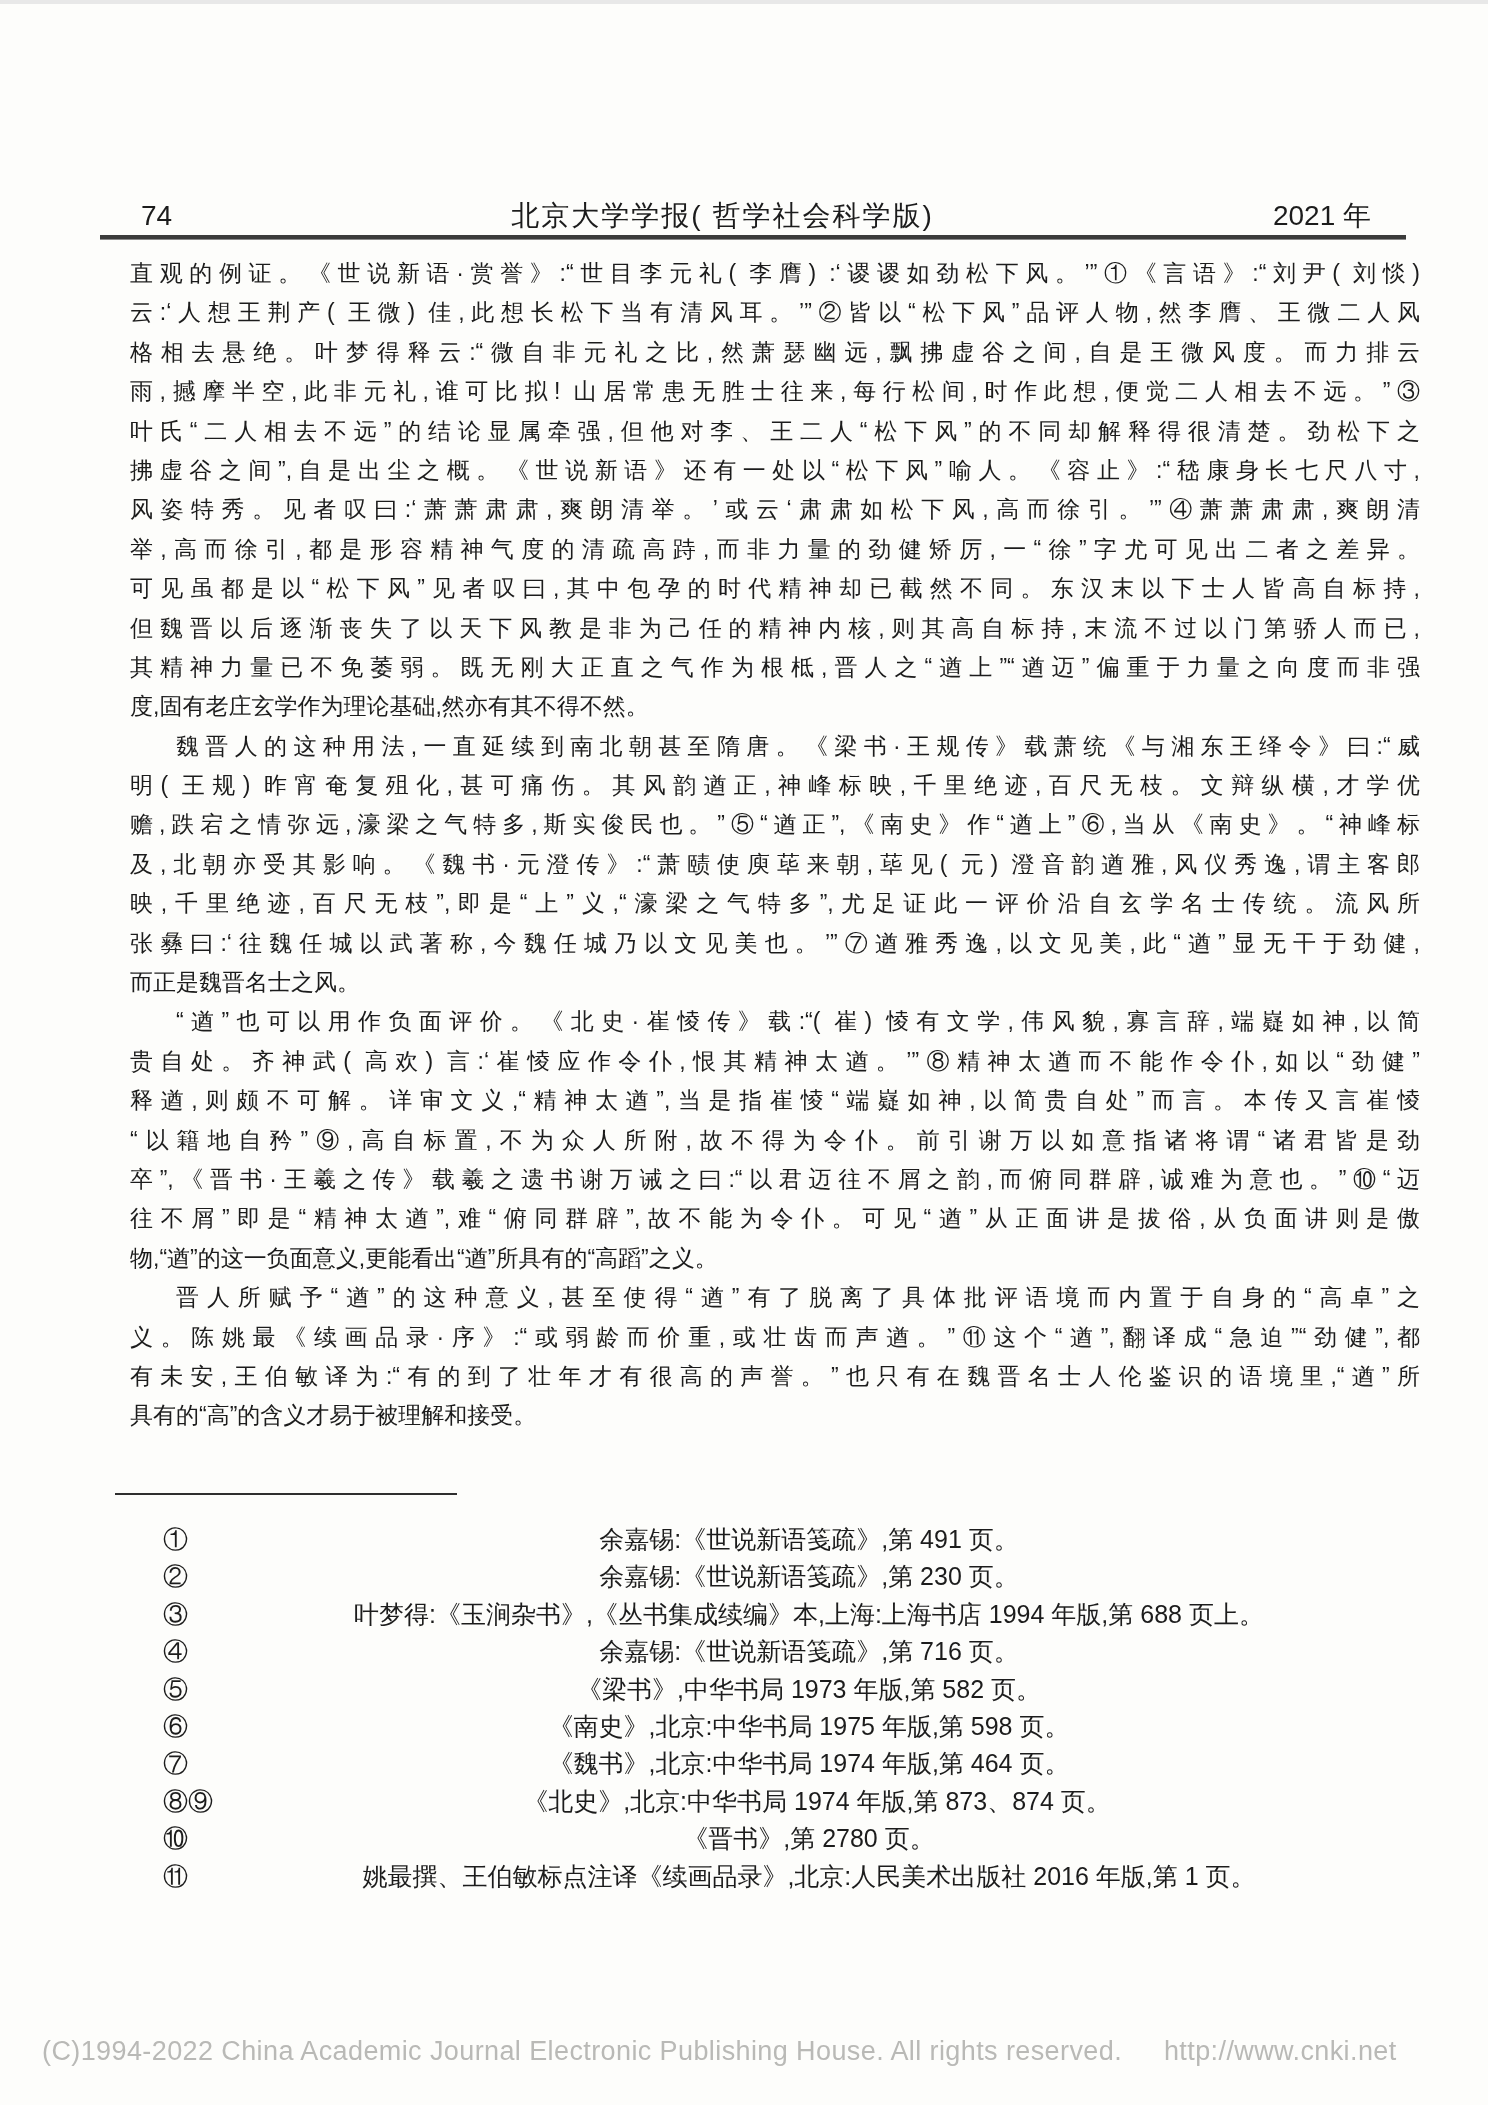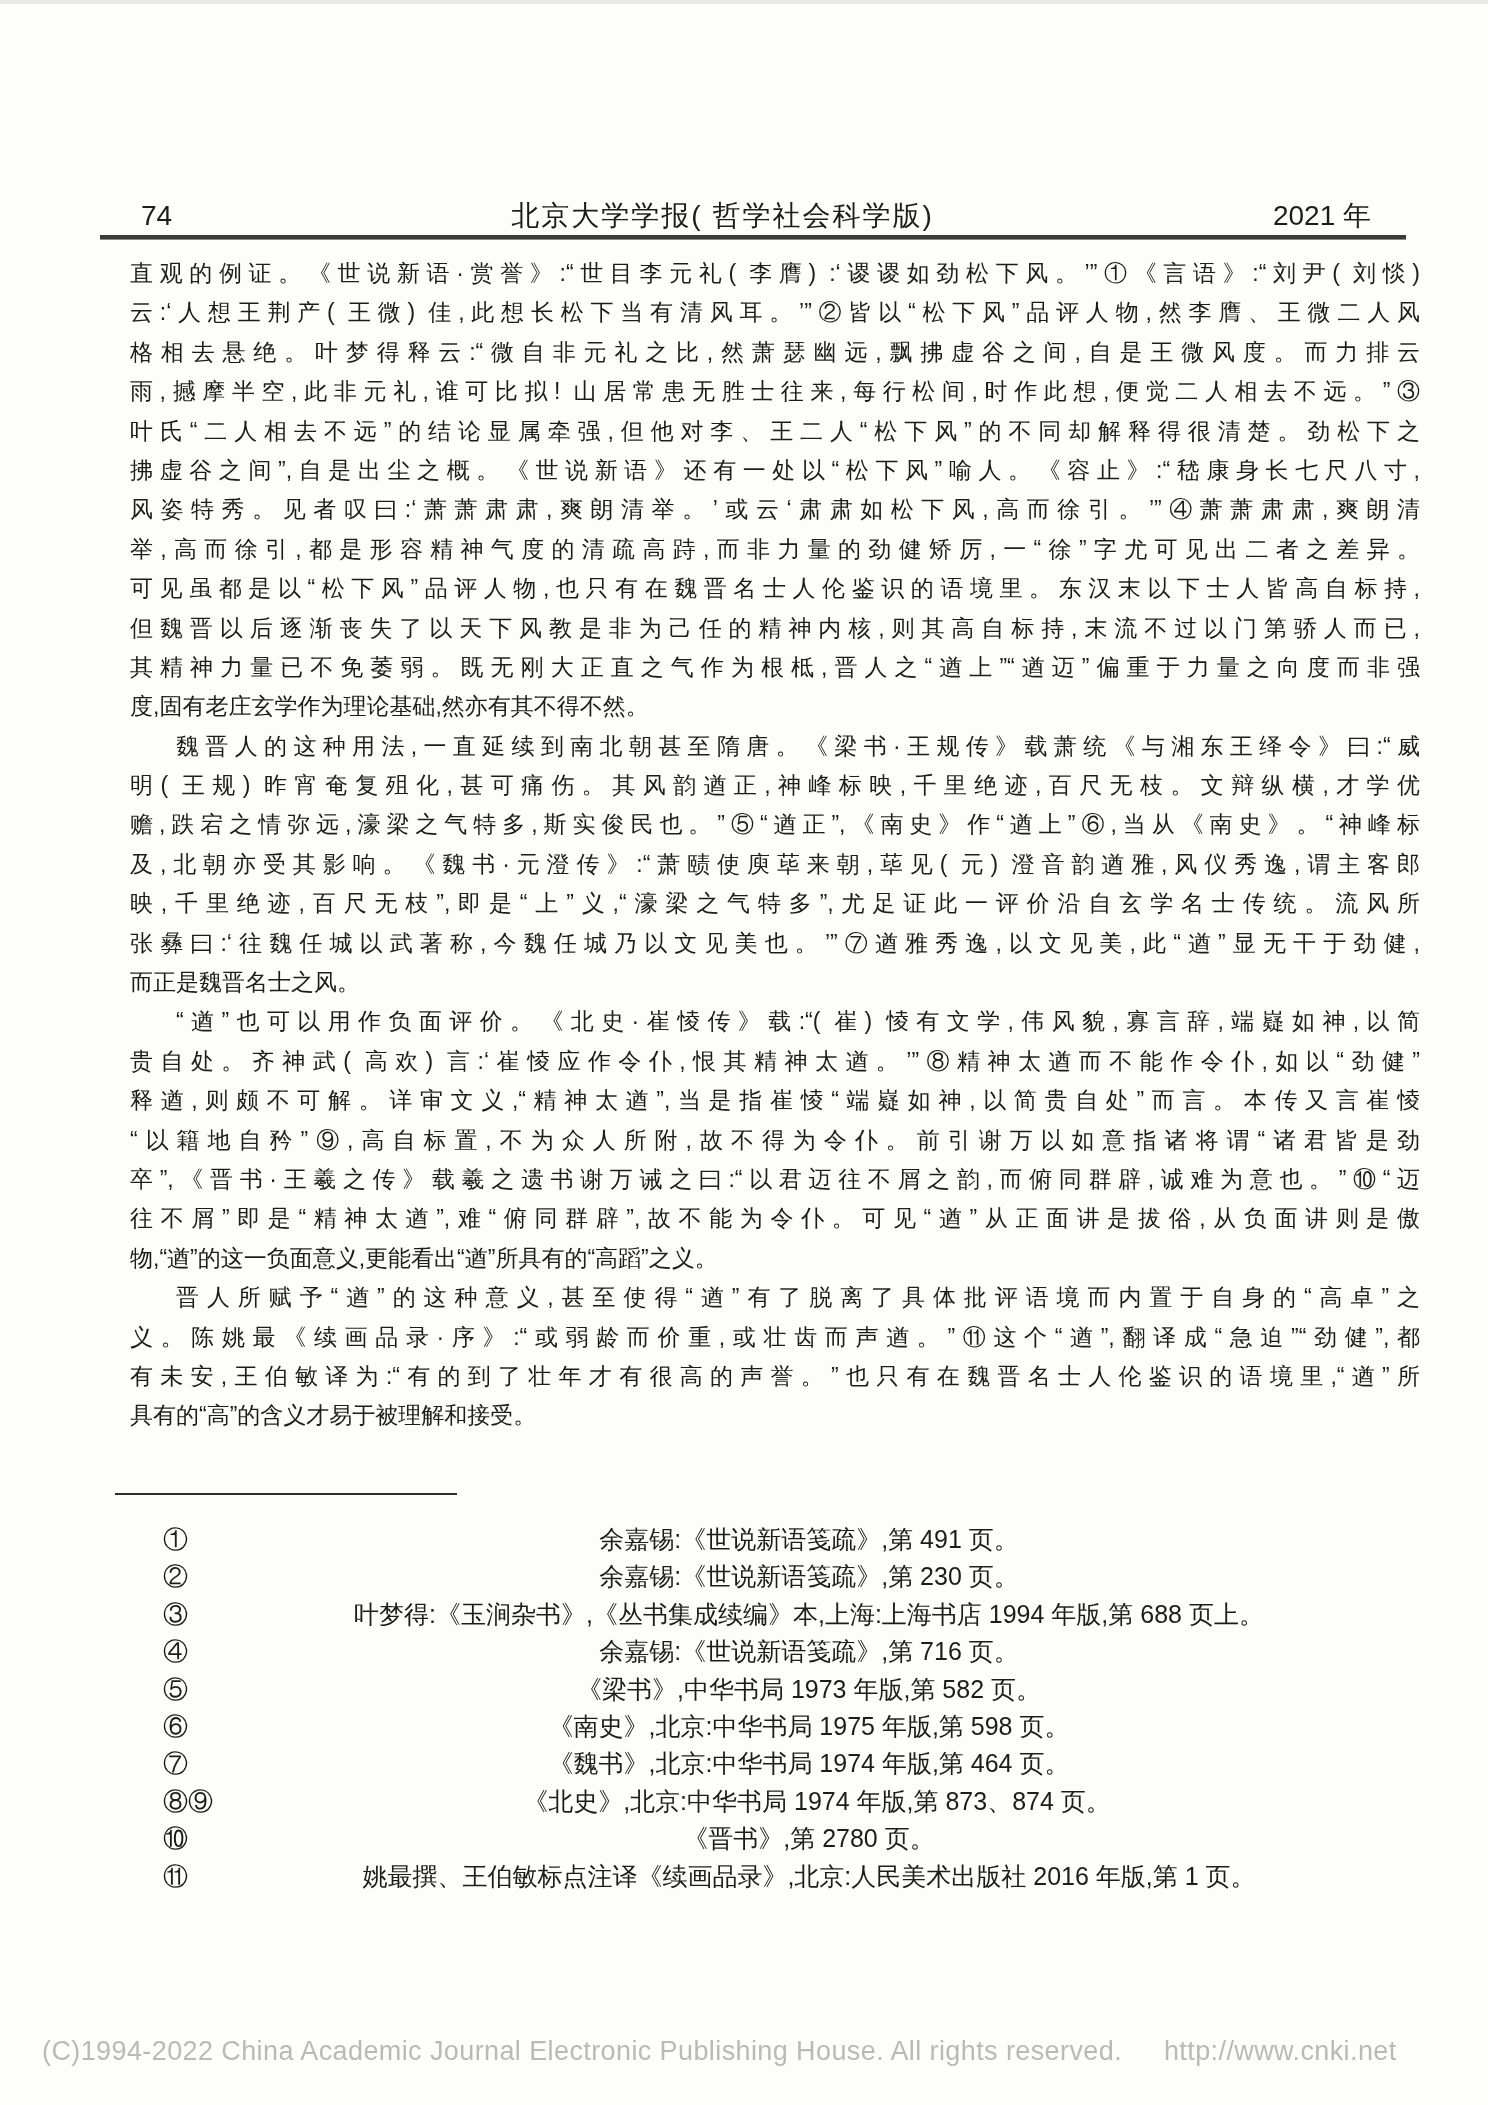--- a/index.html
+++ b/index.html
@@ -72,21 +72,21 @@
 
   <main class="body-text" id="article-body">
       <div class="line">直观的例证。《世说新语·赏誉》:“世目李元礼( 李膺) :‘谡谡如劲松下风。’”①《言语》:“刘尹( 刘惔)</div>
       <div class="line">云:‘人想王荆产( 王微) 佳,此想长松下当有清风耳。’”②皆以“松下风”品评人物,然李膺、王微二人风</div>
       <div class="line">格相去悬绝。叶梦得释云:“微自非元礼之比,然萧瑟幽远,飘拂虚谷之间,自是王微风度。而力排云</div>
       <div class="line">雨,撼摩半空,此非元礼,谁可比拟! 山居常患无胜士往来,每行松间,时作此想,便觉二人相去不远。”③</div>
       <div class="line">叶氏“二人相去不远”的结论显属牵强,但他对李、王二人“松下风”的不同却解释得很清楚。劲松下之</div>
       <div class="line">拂虚谷之间”,自是出尘之概。《世说新语》还有一处以“松下风”喻人。《容止》:“嵇康身长七尺八寸,</div>
       <div class="line">风姿特秀。见者叹曰:‘萧萧肃肃,爽朗清举。’或云‘肃肃如松下风,高而徐引。’”④萧萧肃肃,爽朗清</div>
       <div class="line">举,高而徐引,都是形容精神气度的清疏高跱,而非力量的劲健矫厉,一“徐”字尤可见出二者之差异。</div>
-      <div class="line">可见虽都是以“松下风”品评人物,也只有在魏晋名士人伦鉴识的语境里。东汉末以下士人皆高自标持,</div>
+      <div class="line">可见虽都是以“松下风”见者叹曰,其中包孕的时代精神却已截然不同。东汉末以下士人皆高自标持,</div>
       <div class="line">但魏晋以后逐渐丧失了以天下风教是非为己任的精神内核,则其高自标持,末流不过以门第骄人而已,</div>
       <div class="line">其精神力量已不免萎弱。既无刚大正直之气作为根柢,晋人之“遒上”“遒迈”偏重于力量之向度而非强</div>
       <div class="line last">度,固有老庄玄学作为理论基础,然亦有其不得不然。</div>
       <div class="line indent">魏晋人的这种用法,一直延续到南北朝甚至隋唐。《梁书·王规传》载萧统《与湘东王绎令》曰:“威</div>
       <div class="line">明( 王规) 昨宵奄复殂化,甚可痛伤。其风韵遒正,神峰标映,千里绝迹,百尺无枝。文辩纵横,才学优</div>
       <div class="line">赡,跌宕之情弥远,濠梁之气特多,斯实俊民也。”⑤“遒正”,《南史》作“遒上”⑥,当从《南史》。“神峰标</div>
       <div class="line">及,北朝亦受其影响。《魏书·元澄传》:“萧赜使庾荜来朝,荜见( 元) 澄音韵遒雅,风仪秀逸,谓主客郎</div>
       <div class="line">映,千里绝迹,百尺无枝”,即是“上”义,“濠梁之气特多”,尤足证此一评价沿自玄学名士传统。流风所</div>
       <div class="line">张彝曰:‘往魏任城以武著称,今魏任城乃以文见美也。’”⑦遒雅秀逸,以文见美,此“遒”显无干于劲健,</div>
       <div class="line last">而正是魏晋名士之风。</div>

